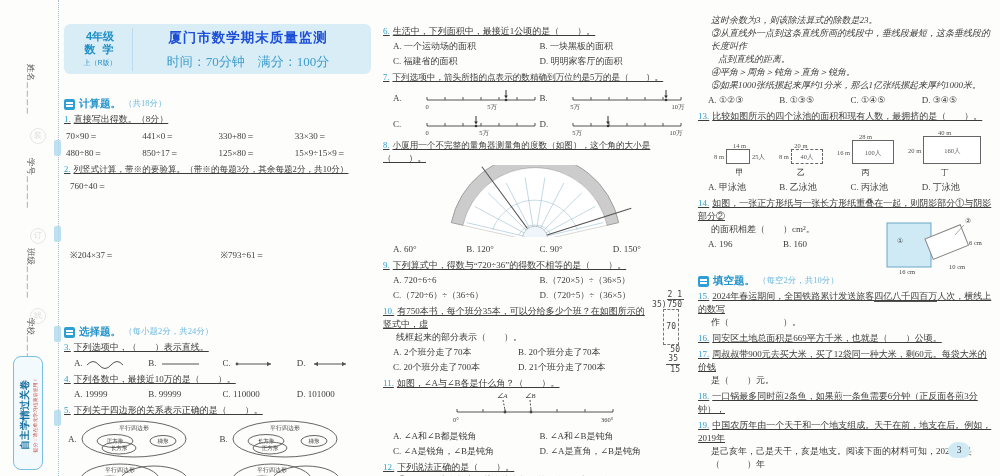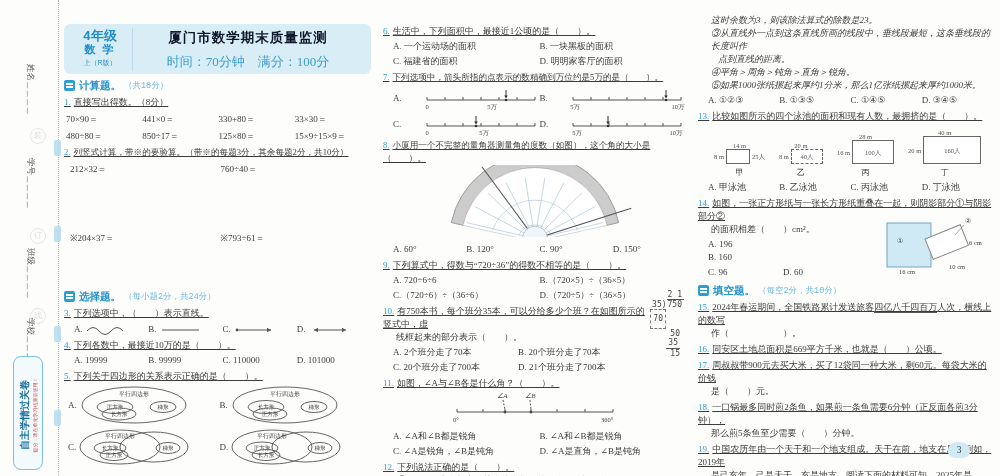--- a/index.html
+++ b/index.html
@@ -19,28 +19,28 @@
   .badge-sub{font-size:5px;color:#d2473e;white-space:nowrap;}
   
   .col{position:absolute;font-size:9px;line-height:13px;}
   #col1{left:64px;top:24px;width:307px;}
   #col2{left:383px;top:22px;width:303px;}
   #col3{left:698px;top:14px;width:295px;}
   
   .paper-header{display:flex;align-items:center;background:#d9edf7;border-radius:6px;height:50px;padding:0 8px;}
   .grade-badge{width:56px;border-right:1px solid #bcdcee;padding:2px 4px 2px 0;text-align:center;
                font-family:"Liberation Sans",sans-serif;color:#1f8fc6;}
-  .grade-line1{font-size:13px;font-weight:bold;font-family:Liberation Mono, monospace;}
+  .grade-line1{font-size:11px;font-weight:bold;}
   .grade-line2{font-size:11px;font-weight:bold;letter-spacing:2px;}
   .grade-line3{font-size:7px;}
   .header-mid{flex:1;text-align:center;}
-  .paper-title{font-size:13.5px;font-weight:bold;color:#0f172a;letter-spacing:1px;}
+  .paper-title{font-size:13.5px;font-weight:bold;color:#1d4ed8;letter-spacing:1px;}
   .paper-meta{font-size:13px;color:#3e9ecd;margin-top:11px;}
   
-  .sec{display:flex;align-items:flex-start;margin:6px 0 3px 0;font-family:Liberation Mono, monospace;}
+  .sec{display:flex;align-items:flex-end;margin:23px 0 3px 0;font-family:Liberation Serif, serif;}
   .sec-icon{width:11px;height:11px;background:#2d9fd2;border-radius:2px;margin-right:4px;position:relative;flex:0 0 auto;}
   .sec-icon:before{content:"";position:absolute;left:2px;top:3px;width:7px;height:1.5px;background:#fff;box-shadow:0 3px 0 #fff;}
   .sec-label{font-size:10.5px;font-weight:bold;color:#2394cb;}
   .sec-note{font-size:8.5px;color:#6db9de;margin-left:3px;}
   
   .q{margin-top:3px;text-decoration:underline;}
   .qnum{color:#2d9fd2;margin-right:3px;}
   .qline2{padding-left:13px;}
   .eq-row{display:flex;margin:4px 0 2px 2px;}
   .eq-row span{flex:1;}
@@ -57,21 +57,21 @@
   .venn-cell{width:50%;display:flex;align-items:center;margin-top:2px;}
   .venn-cell .vlabel{margin-right:2px;}
   .underline{border-bottom:1px solid #555;}
   .center{text-align:center;}
   
   .division{position:absolute;right:2px;top:268px;width:52px;font-family:"DejaVu Sans Mono",monospace;
             font-size:8px;line-height:9.5px;color:#444;}
   .dv-r{text-align:right;}
   .dv-q{padding-right:2px;}
   .dv-main .dv-body{border-top:1px solid #555;padding:0 2px 0 1px;}
-  .dv-70{display:inline-block;border:1px dashed #777;padding:4px 2px;margin-right:18px;}
+  .dv-70{display:inline-block;border:1px dashed #777;padding:12px 2px;margin-right:5px;}
   .dv-35{display:inline-block;border-bottom:1px solid #555;padding:0 2px;} .pad0{padding-right:4px;}
   
   .pool-row{display:flex;align-items:flex-end;gap:14px;margin:6px 0 2px 16px;}
   .pool{text-align:center;font-size:6.5px;color:#555;}
   .pool .ptop{line-height:7px;}
   .pool .pmid{display:flex;align-items:center;justify-content:center;gap:2px;}
   .pool .pbox{border:1px solid #666;display:flex;align-items:center;justify-content:center;background:#fff;}
   .pool .pname{margin-top:2px;font-size:8px;color:#333;}
   
   .q14-wrap{position:relative;}
@@ -137,21 +137,20 @@
       <span>480÷80＝</span>
       <span>850÷17＝</span>
       <span>125×80＝</span>
       <span>15×9÷15×9＝</span>
     </div>
 
     <div class="q" style="font-size:8.6px;">
       <span class="qnum">2.</span><span>列竖式计算，带※的要验算。（带※的每题3分，其余每题2分，共10分）</span>
     </div>
     <div class="work-row">
-      <span>212×32＝</span>
       <span>760÷40＝</span>
     </div>
     <div class="spacer52"></div>
     <div class="work-row">
       <span>※204×37＝</span>
       <span>※793÷61＝</span>
     </div>
     <div class="spacer40"></div>
 
     <div class="sec">
@@ -453,21 +452,21 @@
             <line x1="112" y1="19" x2="112" y2="22"></line>
             <line x1="140" y1="19" x2="140" y2="22"></line>
             <line x1="168" y1="19" x2="168" y2="22"></line>
           </g>
         <text x="8" y="32" font-size="6.5">0°</text>
         <text x="156" y="32" font-size="6.5">360°</text>
       </svg>
     </div>
     <div class="opt-row2">
       <span>A. ∠A和∠B都是锐角</span>
-      <span>B. ∠A和∠B都是锐角</span>
+      <span>B. ∠A和∠B是钝角</span>
     </div>
     <div class="opt-row2">
       <span>C. ∠A是锐角，∠B是钝角</span>
       <span>D. ∠A是直角，∠B是钝角</span>
     </div>
 
     <div class="q">
       <span class="qnum">12.</span><span>下列说法正确的是（　　）。</span>
     </div>
     <div class="qline2" style="font-style:italic;">①5501350这个数中，从左往右数，第一个“5”表示5个百万。</div>
@@ -530,27 +529,23 @@
       <span>B. 乙泳池</span>
       <span>C. 丙泳池</span>
       <span>D. 丁泳池</span>
     </div>
 
     <div class="q14-wrap">
       <div class="q">
         <span class="qnum">14.</span><span>如图，一张正方形纸与一张长方形纸重叠在一起，则阴影部分①与阴影部分②</span>
       </div>
       <div class="qline2">的面积相差（　　）cm²。</div>
-      <div class="opt-row2" style="width:150px;flex-direction:column;">
+      <div class="opt-row2" style="width:150px;">
         <span>A. 196</span>
         <span>B. 160</span>
-      </div>
-      <div class="opt-row2" style="width:150px;">
-        <span>C. 96</span>
-        <span>D. 60</span>
       </div>
       <div class="q14-diagram">
         <svg width="112" height="62">
           <rect x="6" y="10" width="44" height="44" fill="#cfe9f5" stroke="#6aa7c7"></rect>
           <text x="16" y="30" font-size="7">①</text>
           <g transform="translate(44,26) rotate(-22)">
             <rect x="0" y="0" width="38" height="22" fill="#ffffff" stroke="#888"></rect>
           </g>
           <text x="84" y="10" font-size="7">②</text>
           <line x1="83" y1="12" x2="74" y2="22" stroke="#888" stroke-width="0.7"></line>
@@ -577,21 +572,20 @@
     </div>
 
     <div class="q">
       <span class="qnum">17.</span><span>周叔叔带900元去买大米，买了12袋同一种大米，剩60元。每袋大米的价钱</span>
     </div>
     <div class="qline2">是（　　）元。</div>
 
     <div class="q">
       <span class="qnum">18.</span><span>一口锅最多同时煎2条鱼，如果煎一条鱼需要6分钟（正反面各煎3分钟），</span>
     </div>
-    <div class="qline2">那么煎5条鱼至少需要（　　）分钟。</div>
 
     <div class="q">
       <span class="qnum">19.</span><span>中国农历年由一个天干和一个地支组成。天干在前，地支在后。例如，2019年</span>
     </div>
     <div class="qline2">是己亥年，己是天干，亥是地支。阅读下面的材料可知，2025年是（　　　）年</div>
 
   </div>
 
   <div class="page-no">3</div>
 </div>

